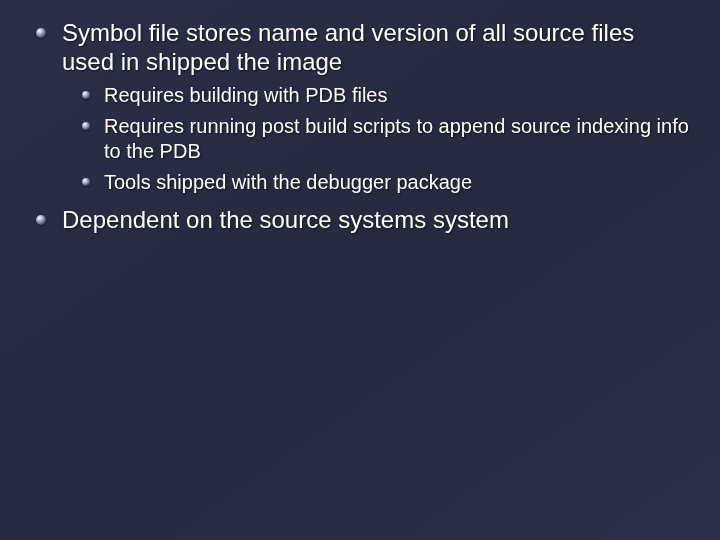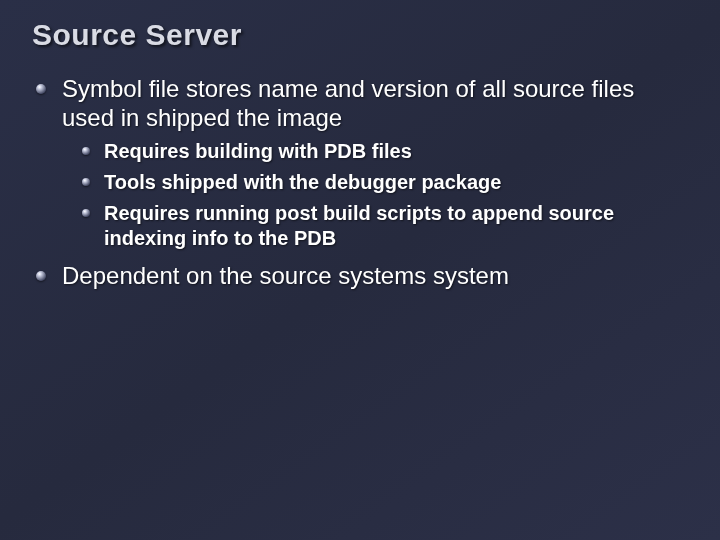--- a/index.html
+++ b/index.html
@@ -58,54 +58,52 @@
     padding: 0;
   }
   ul.level2 > li {
     position: relative;
     padding-left: 22px;
     font-size: 20px;
     line-height: 1.25;
     margin-bottom: 6px;
     color: #ffffff;
     text-shadow: 1px 1px 2px rgba(0,0,0,0.55);
-    font-weight: bold;
   }
   ul.level2 > li::before {
     content: "";
     position: absolute;
     left: 0;
     top: 8px;
     width: 8px;
     height: 8px;
     border-radius: 50%;
     background: radial-gradient(circle at 35% 30%, #ffffff 0%, #cfd3e6 18%, #4a4f6a 70%, #24283a 100%);
     box-shadow: 0 1px 2px rgba(0,0,0,0.5);
   }
 </style>
 </head>
 <body>
 
 <div class="slide">
-  <h1 class="title">Source Server</h1>
 
   <ul class="level1">
 
 
     <li>
       <span>Symbol file stores name and version of all source files used in shipped the image</span>
       <ul class="level2">
         <li>
           <span>Requires building with PDB files</span>
         </li>
         <li>
-          <span>Tools shipped with the debugger package</span>
+          <span>Requires running post build scripts to append source indexing info to the PDB</span>
         </li>
         <li>
-          <span>Requires running post build scripts to append source indexing info to the PDB</span>
+          <span>Tools shipped with the debugger package</span>
         </li>
       </ul>
     </li>
 
     <li>
       <span>Dependent on the source systems system</span>
     </li>
 
   </ul>
 </div>

